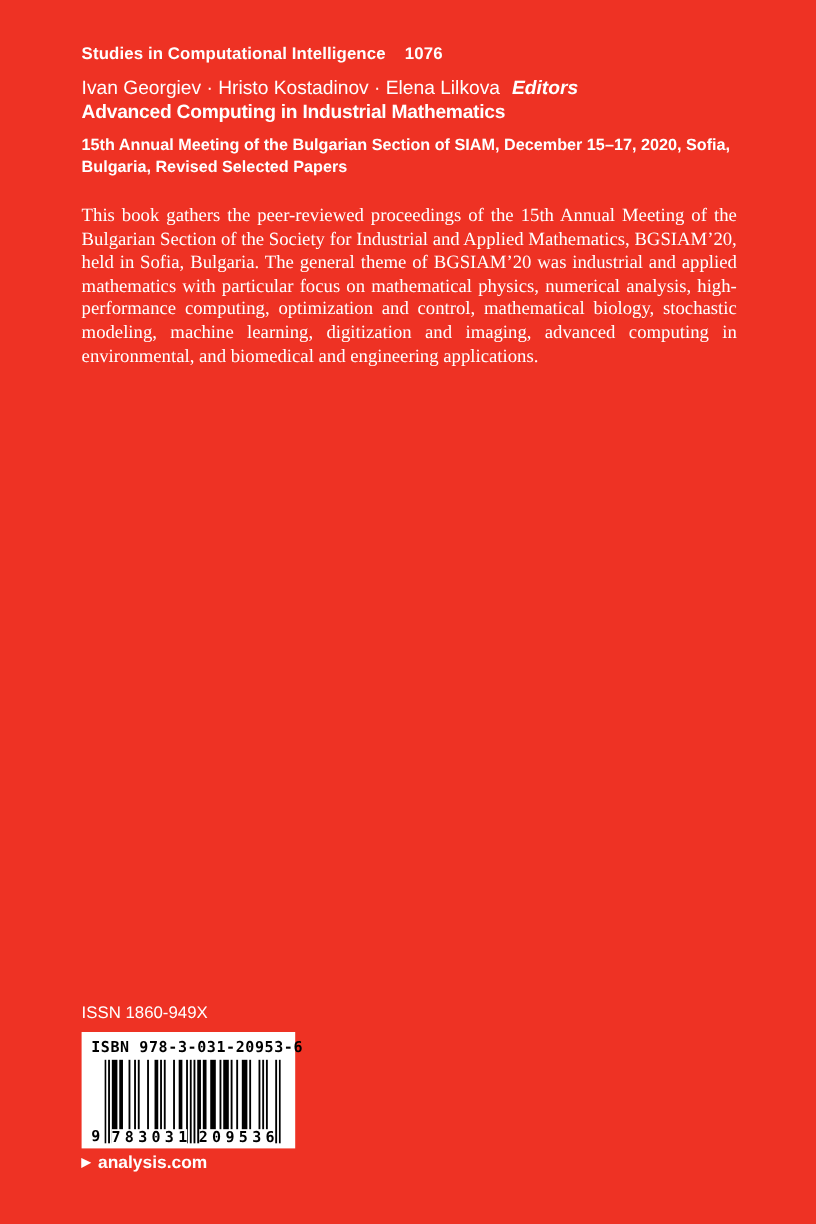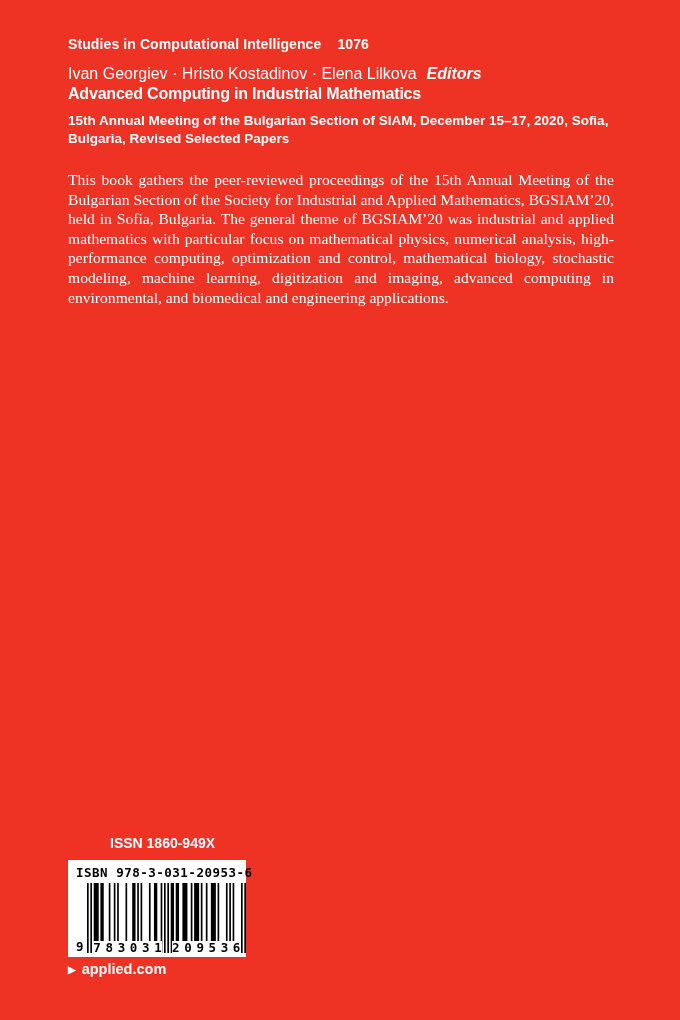--- a/index.html
+++ b/index.html
@@ -36,28 +36,28 @@
   }
   .book-blurb {
     position: absolute; left: 68px; top: 170px;
     width: 546px;
     font-family: "Liberation Serif", "DejaVu Serif", serif;
     font-size: 15.6px; line-height: 19.6px;
     text-align: justify;
   }
   .issn-label {
     position: absolute; left: 68px; top: 835px;
-    font-size: 14px; font-weight: bold; margin-left: 42px;
+    font-size: 14px; font-weight: normal;
   }
   .barcode-box {
     position: absolute; left: 68px; top: 860px;
     width: 178px; height: 97px;
     background: #ffffff;
     box-sizing: border-box;
-    padding: 5px 0 4px 8px;
+    padding: 5px 12px 4px 8px;
   }
   .isbn-label {
     font-family: "DejaVu Sans Mono", "Liberation Mono", monospace;
     font-size: 12.5px; font-weight: bold; color: #000000;
     text-align: center; white-space: nowrap; letter-spacing: 0.5px;
   }
   .barcode-row {
     display: flex; align-items: flex-end;
     height: 70px; margin-top: 3px;
   }
@@ -158,16 +158,16 @@
             <span>5</span>
             <span>3</span>
             <span>6</span>
           </div>
       </div>
     </div>
   </div>
 
   <div class="springer-line">
     <span class="springer-arrow">▶</span>
-    <span>applied.com</span>
+    <span>analysis.com</span>
   </div>
 
 </div>
 
 </body></html>

